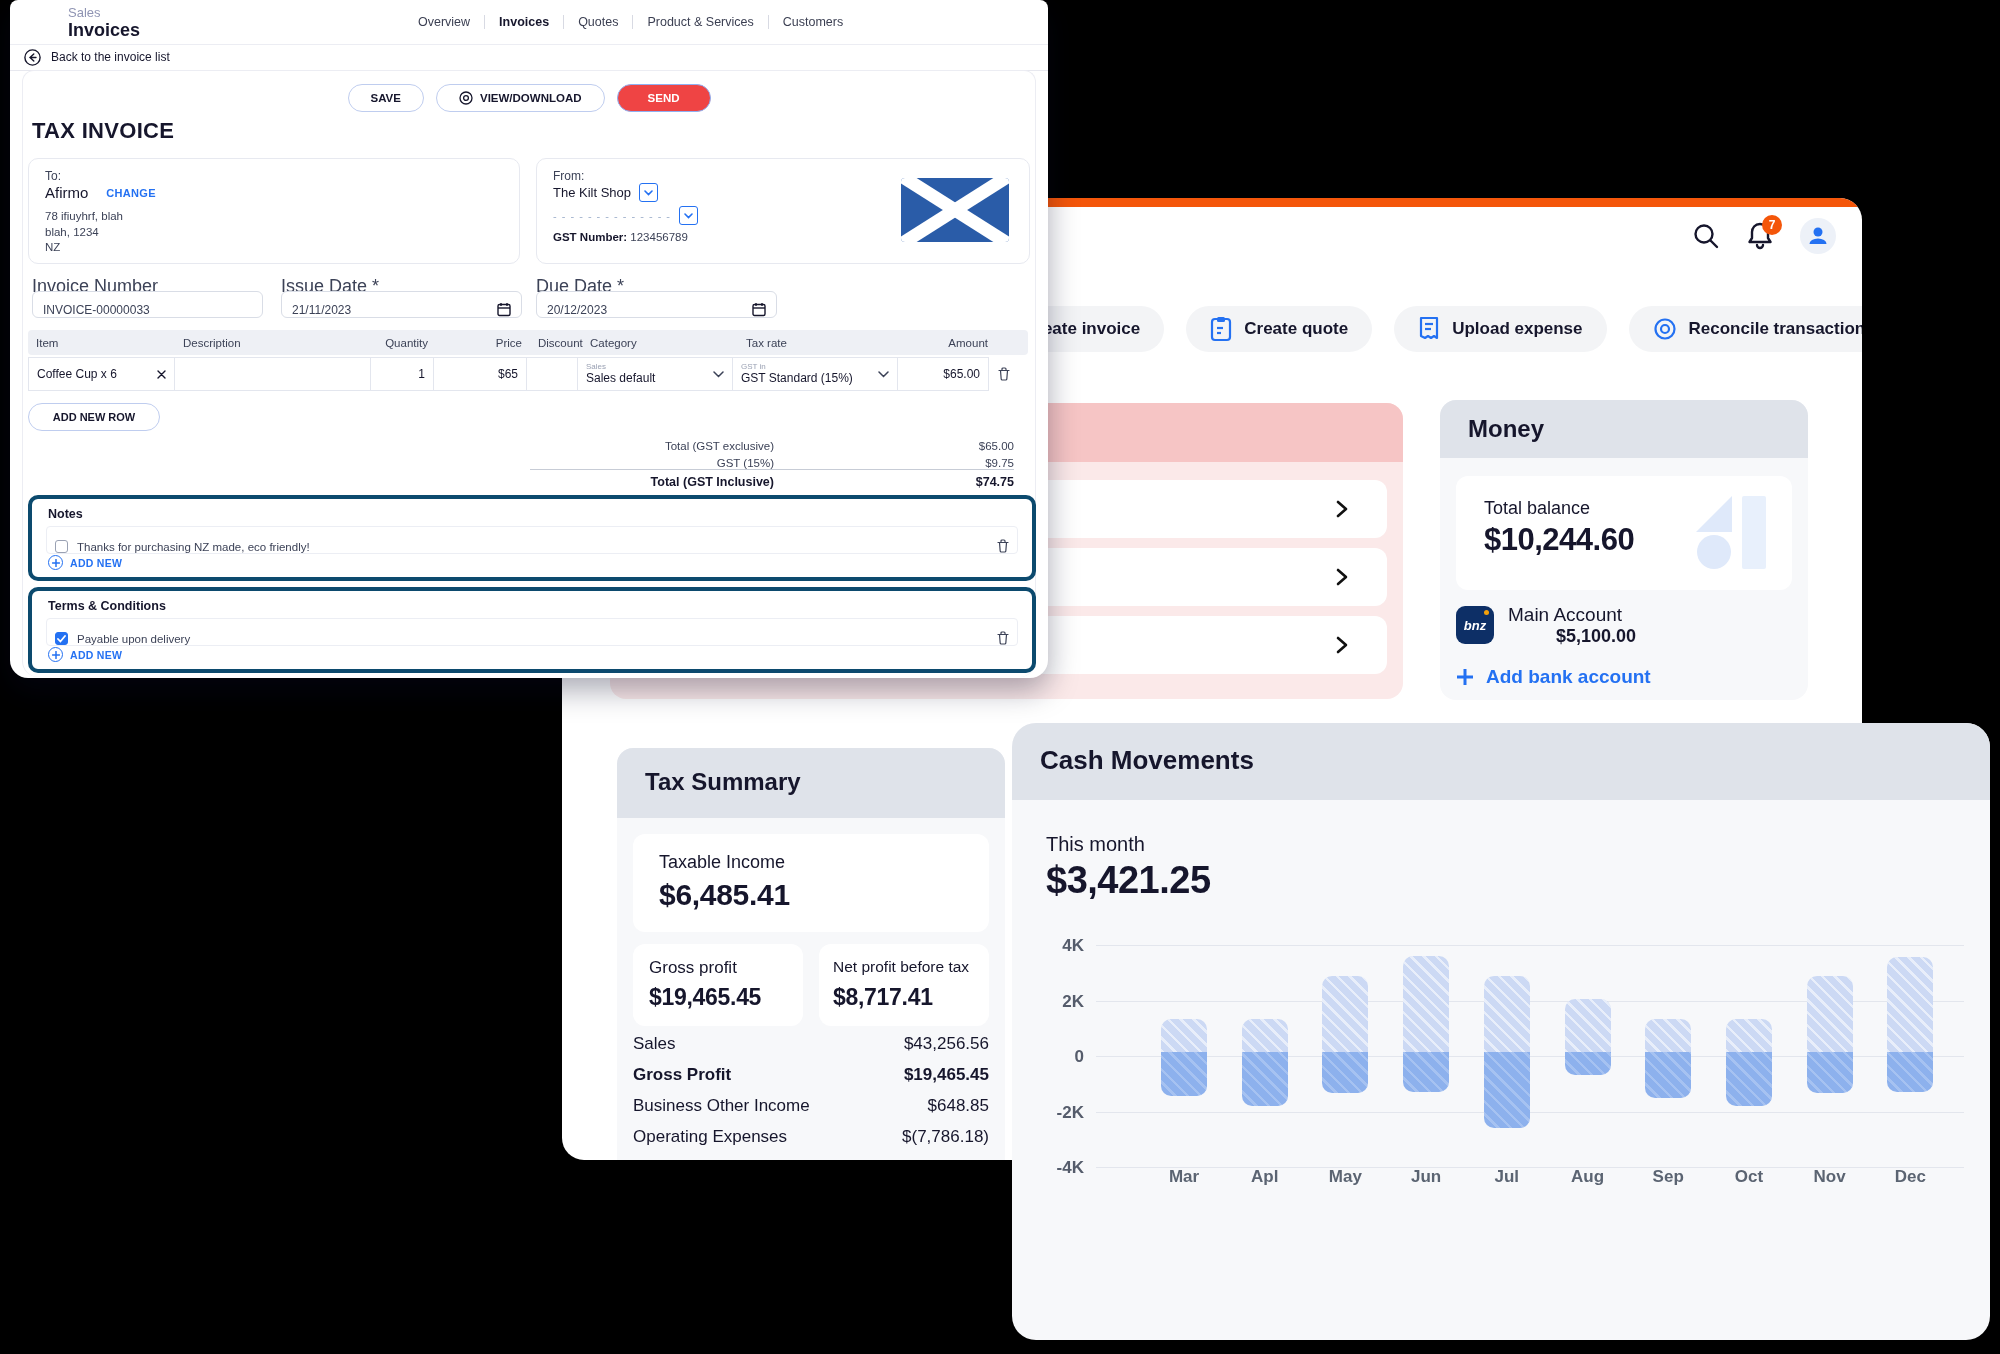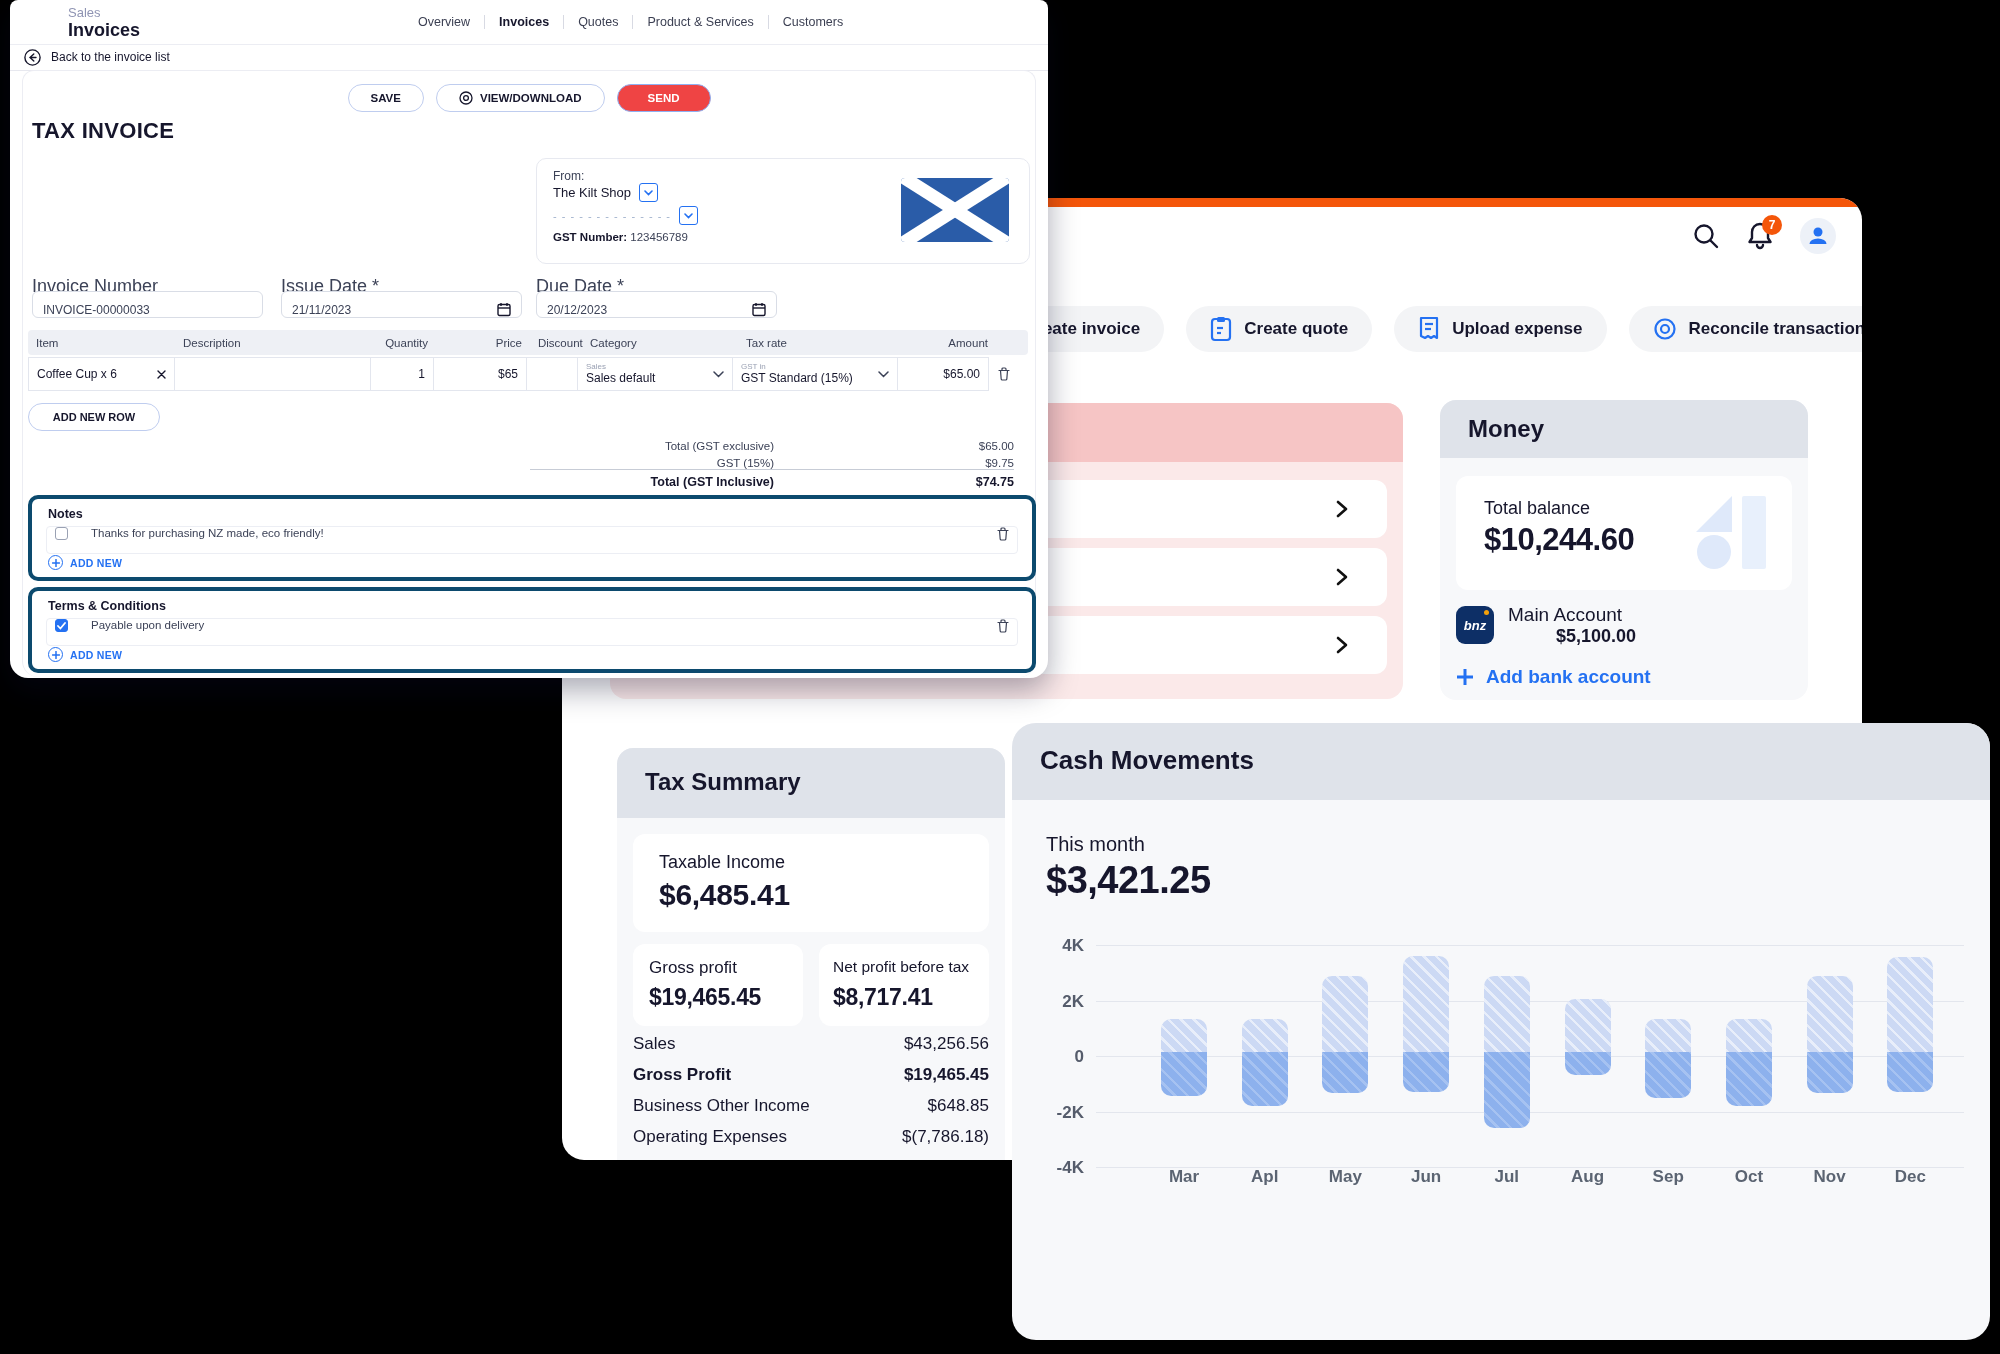--- a/index.html
+++ b/index.html
@@ -121,21 +121,21 @@
   .stack .lab{font-size:8px;color:#9AA1B3;}
   .addrow{left:18px;top:403px;width:130px;height:26px;border-radius:14px;border:1.5px solid #BFCDEF;
           display:flex;align-items:center;justify-content:center;font-size:11px;font-weight:bold;}
   .totlabel{position:absolute;left:420px;width:344px;text-align:right;font-size:11.5px;color:#3C4257;}
   .totval{position:absolute;left:824px;width:180px;text-align:right;font-size:11.5px;color:#3C4257;}
   .tot-bold{font-weight:bold;font-size:12.5px;color:#16162C;}
   .totline{position:absolute;left:520px;width:484px;height:1px;background:#C7CCD6;top:469px;}
   .notecard{left:18px;width:1000px;height:78px;border:4px solid #0c4a6e;border-radius:10px;}
   .notetitle{position:absolute;left:16px;top:8px;font-size:12.5px;font-weight:600;color:#16162C;}
   .noterow{position:absolute;left:14px;top:27px;right:14px;height:26px;border:1px solid #ECEEF4;
-           border-radius:4px;display:flex;align-items:flex-start;gap:23px;padding:0 8px;}
+           border-radius:4px;display:flex;align-items:flex-end;gap:9px;padding:0 8px;}
   .cbx{width:13px;height:13px;border:1.5px solid #9AA1B3;border-radius:3px;background:#fff;
        display:inline-flex;align-items:center;justify-content:center;box-sizing:border-box;}
   .cbx.checked{background:#2471F2;border-color:#2471F2;}
   .cbx svg{display:none;}
   .cbx.checked svg{display:block;}
   .notetext{font-size:11.5px;color:#3C4257;flex:1;}
   .addnew{position:absolute;left:16px;top:56px;display:flex;align-items:center;gap:7px;
           color:#2471F2;font-size:10.5px;font-weight:bold;letter-spacing:.3px;}
   .pluscirc{width:15px;height:15px;border:1.5px solid #2471F2;border-radius:50%;display:flex;
             align-items:center;justify-content:center;box-sizing:border-box;}
@@ -407,20 +407,32 @@
             <circle cx="7" cy="7" r="2.4" fill="none" stroke="#16162C" stroke-width="1.3"></circle>
           </svg>
         </span>
       <span>VIEW/DOWNLOAD</span>
     </div>
     <div class="btn send">SEND</div>
   </div>
 
   <div class="abs h1">TAX INVOICE</div>
 
+  <div class="card" style="left:18px;top:158px;width:490px;height:104px;">
+    <div class="abs small" style="left:16px;top:10px;">To:</div>
+    <div class="abs" style="left:16px;top:25px;font-size:15px;display:flex;gap:18px;align-items:center;">
+      <span>Afirmo</span>
+      <span class="chgd">CHANGE</span>
+    </div>
+    <div class="abs tiny" style="left:16px;top:50px;line-height:1.35;">
+      <div>78 ifiuyhrf, blah</div>
+      <div>blah, 1234</div>
+      <div>NZ</div>
+    </div>
+  </div>
 
   <div class="card" style="left:526px;top:158px;width:492px;height:104px;">
     <div class="abs small" style="left:16px;top:10px;">From:</div>
     <div class="abs" style="left:16px;top:24px;font-size:13px;display:flex;gap:8px;align-items:center;">
       <span>The Kilt Shop</span>
       <span class="chevbox">
           <svg width="9" height="6" viewBox="0 0 9 6">
             <path d="M1 1 L4.5 4.5 L8 1" fill="none" stroke="#2471F2" stroke-width="1.6" stroke-linecap="round"></path>
           </svg>
         </span>

